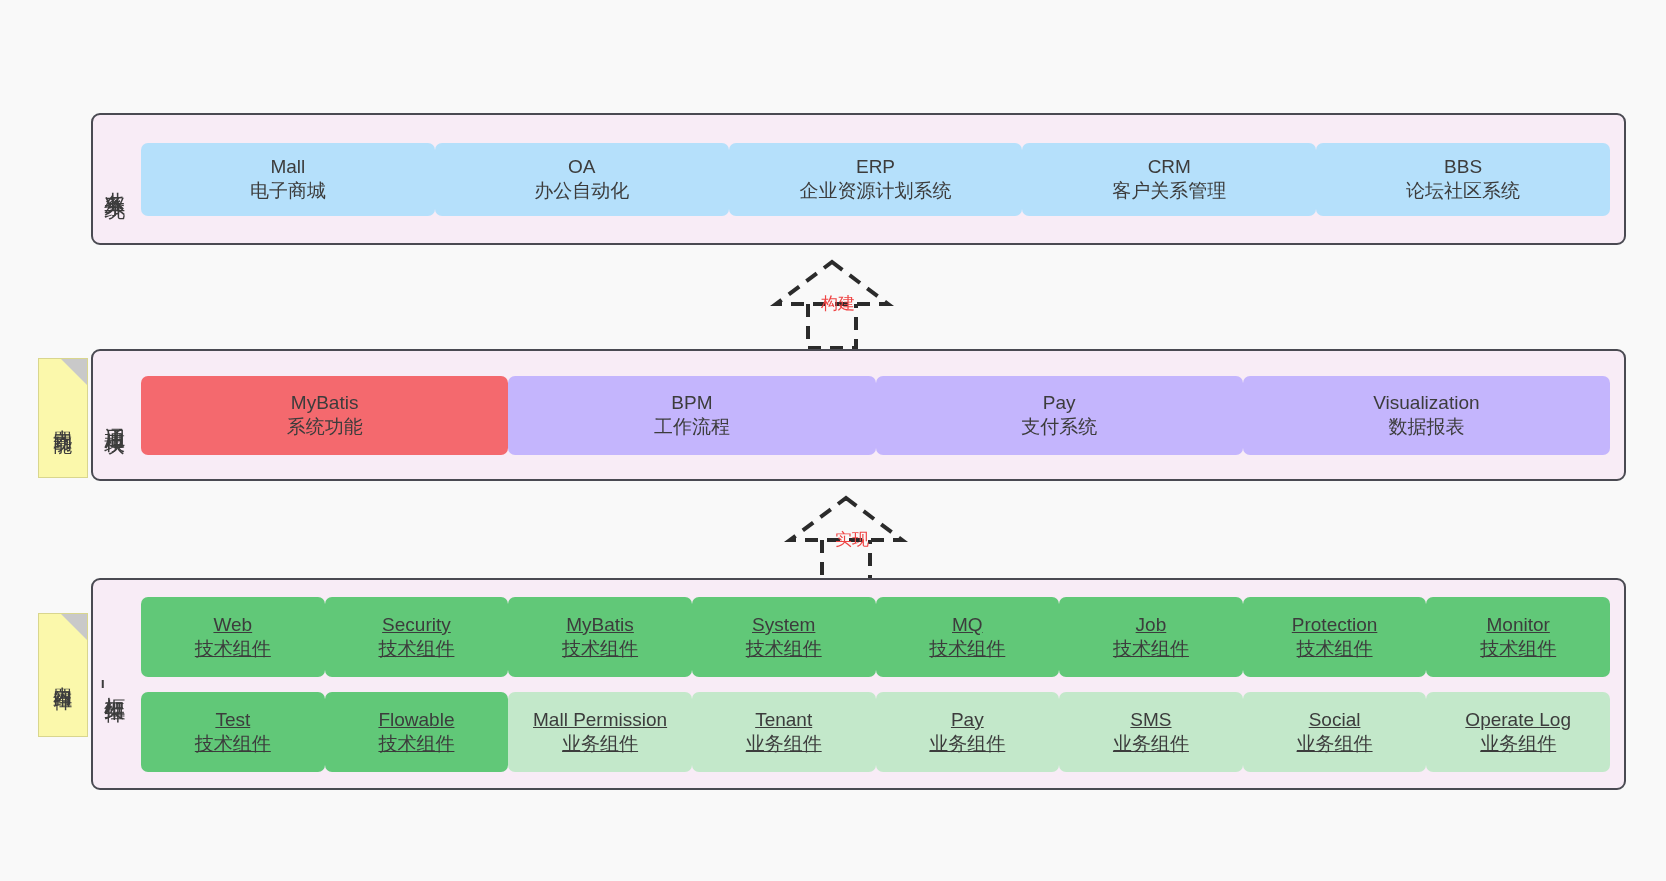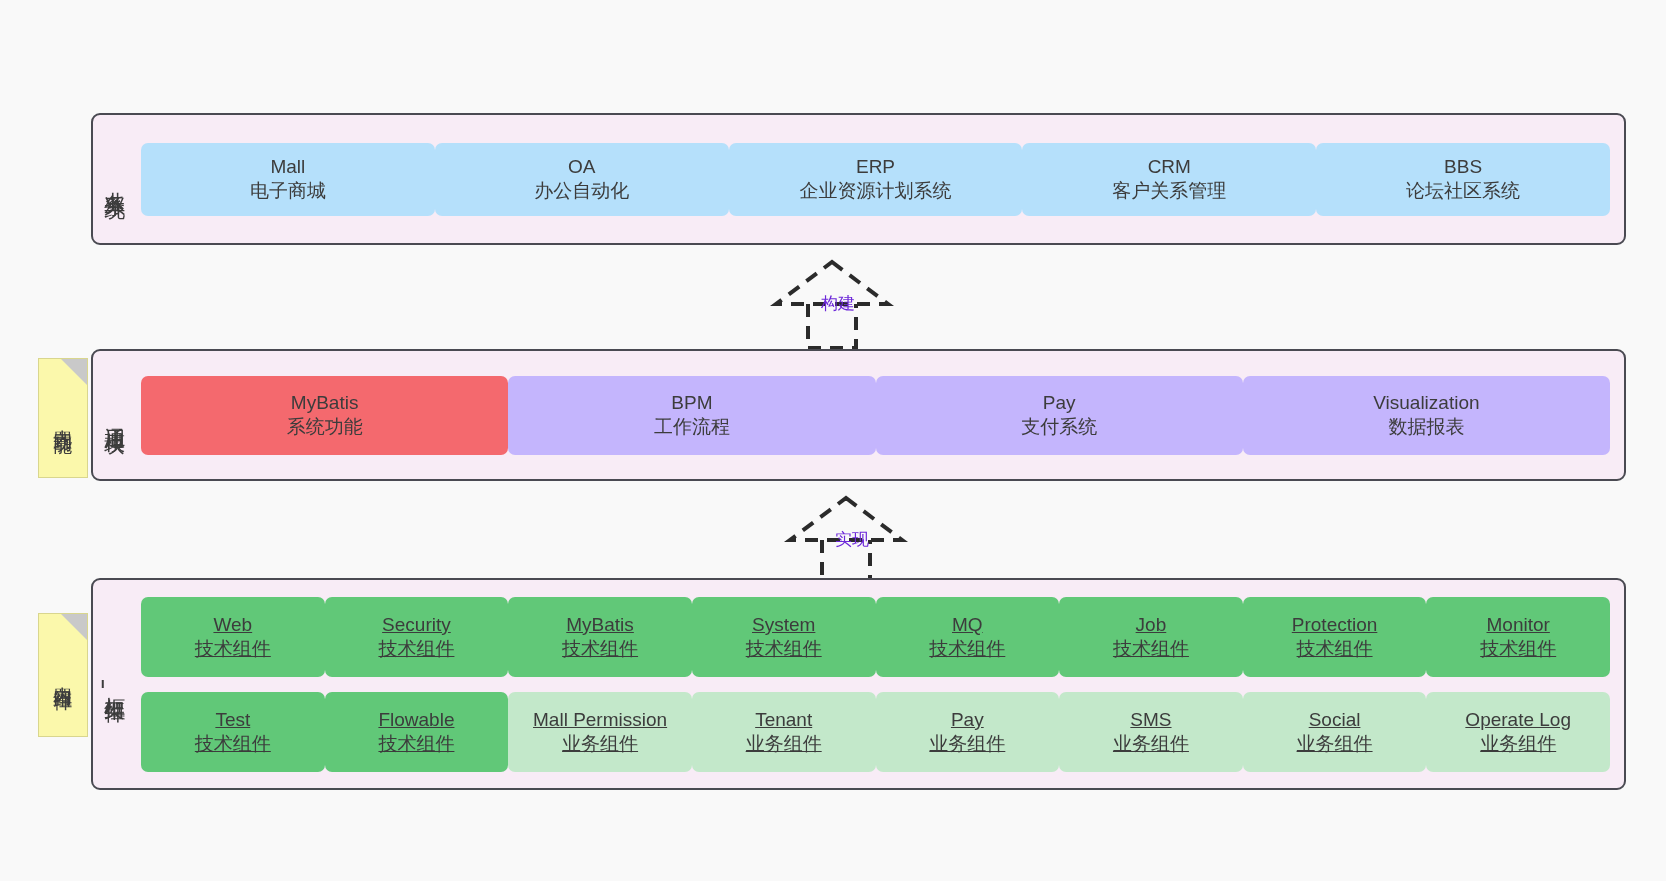--- a/index.html
+++ b/index.html
@@ -109,21 +109,21 @@
   }
   #note-func{left:38px; top:358px; width:50px; height:120px;}
   #note-comp{left:38px; top:613px; width:50px; height:124px;}
 
   
   .conn{position:absolute;}
   .conn svg{display:block;overflow:visible;}
   .conn-label{
     position:absolute;
     font-size:17px;
-    color:#6d28d9;
+    color:#ef4444;
     background:transparent;
     white-space:nowrap;
     user-select:none;
   }
   #conn-build{left:757px; top:258px; width:150px; height:92px;}
   #conn-build .conn-label{left:64px; top:34px;}
   #conn-impl{left:771px; top:494px; width:150px; height:92px;}
   #conn-impl .conn-label{left:64px; top:34px;}
 </style>
 </head>

